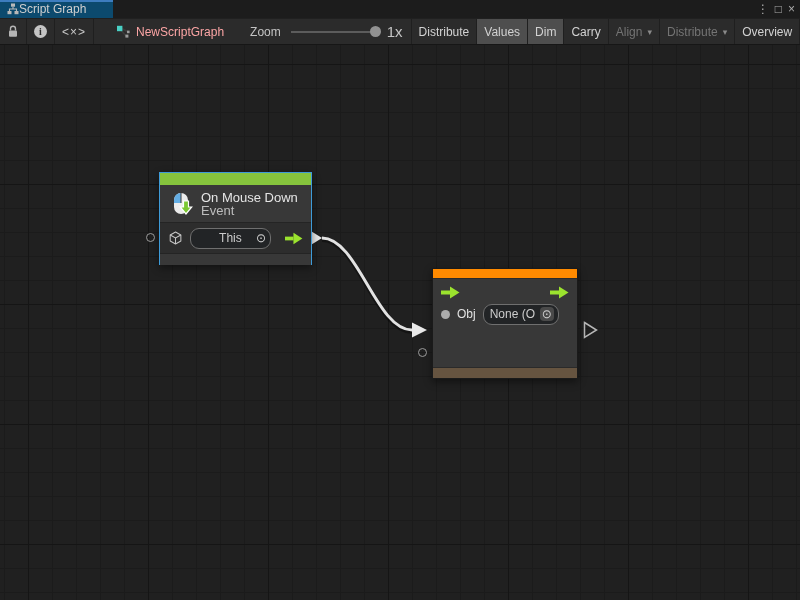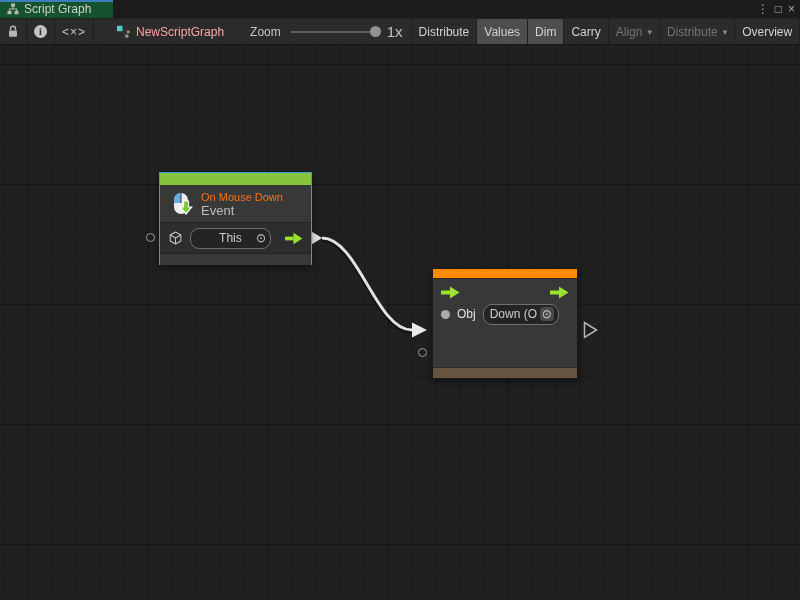--- a/index.html
+++ b/index.html
@@ -3,22 +3,22 @@
 <meta charset="utf-8">
 <style>
   * { margin:0; padding:0; box-sizing:border-box; }
   html,body { width:800px; height:600px; overflow:hidden; background:#202020;
               font-family:"Liberation Sans", sans-serif; }
   #window { position:relative; width:800px; height:600px; background:#202020; }
 
   
   .tabstrip { position:absolute; left:0; top:0; width:800px; height:18px;
               background:#1c1c1c; display:flex; align-items:stretch; }
-  .tab { position:relative; width:113px; background:#14532d; display:flex;
-         align-items:center; gap:5px; padding:0 6px 0 7px; }
+  .tab { position:relative; width:113px; background:#0c4a6e; display:flex;
+         align-items:center; padding:0 6px 0 7px; }
   .tab-accent { position:absolute; left:0; top:0; width:113px; height:2px; background:#3d7dbf; }
   .tab-label { color:#cfcfcf; font-size:12px; white-space:nowrap; }
   .win-controls { margin-left:auto; display:flex; align-items:center; gap:6px;
                   padding-right:5px; color:#aaa; }
   .win-controls span { font-size:12px; line-height:18px; cursor:default; }
   .wc-max { font-size:11px; }
 
   
   .toolbar { position:absolute; left:0; top:18px; width:800px; height:27px;
              background:#2b2b2b; border-top:1px solid #202020; border-bottom:1px solid #161616;
@@ -65,21 +65,21 @@
                 border:1px solid #3e9bd8; }
   .node-destroy { left:432px; top:223px; width:146px; height:111px;
                   border:1px solid #1a1a1a; }
   .colorbar { flex:0 0 auto; }
   .bar-green { height:12px; }
   .bar-orange { height:9px; }
   .node-header { display:flex; align-items:center; gap:7px; padding:0 8px; flex:0 0 auto; }
   .hdr-gray { background:#383838; height:37px; }
   .hdr-brown { height:43px; }
   .hdr-text { display:flex; flex-direction:column; justify-content:center; }
-  .node-title { color:#f97316; font-size:11px; line-height:15px; }
+  .node-title { color:#e5e5e5; font-size:13px; line-height:15px; }
   .node-sub { color:#bdbdbd; font-size:13px; line-height:12px; }
   .cat-label { color:#d9d2c6; font-size:10.5px; line-height:13px; }
   .title-lg { color:#f2efe9; font-size:14px; line-height:16px; }
   .node-body { flex:1 1 auto; }
   .body-dark { background:#2d2d2d; border-top:1px solid #242424; }
   .body-gray { background:#383838; border-top:1px solid #2a2a2a; }
   .node-footer { flex:0 0 auto; }
   .ft-gray { height:12px; background:#383838; border-top:1px solid #242424; }
   .ft-brown { height:11px; border-top:1px solid #2a2a2a; }
   .port-row { display:flex; align-items:center; padding:0 8px; gap:7px; }
@@ -243,21 +243,21 @@
           <div class="spacer"></div>
           <svg width="19" height="13" viewBox="0 0 19 13">
             <rect x="0" y="4.5" width="9" height="4" fill="#9be32e"></rect>
             <polygon points="9,0.5 18.5,6.5 9,12.5" fill="#9be32e"></polygon>
           </svg>
         </div>
         <div class="port-row row-obj">
           <span class="dot-filled"></span>
           <span class="obj-label">Obj</span>
           <div class="value-field field-obj">
-            <span class="field-text">Down (O</span>
+            <span class="field-text">None (O</span>
             <span class="picker picker-boxed">⊙</span>
           </div>
         </div>
       </div>
       <div class="node-footer ft-brown" style="background:#665440"></div>
     </div>
 
     <div class="port-circle pc-event"></div>
     <div class="port-circle pc-destroy"></div>
   </div>

